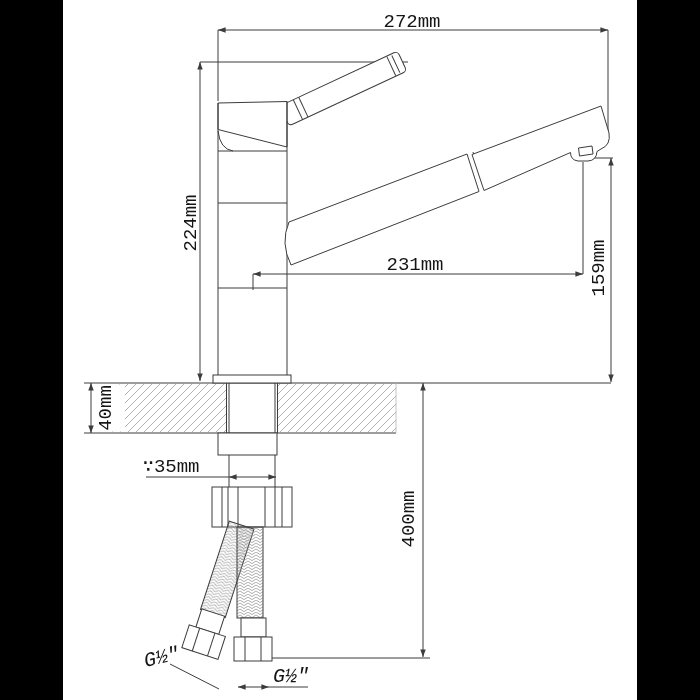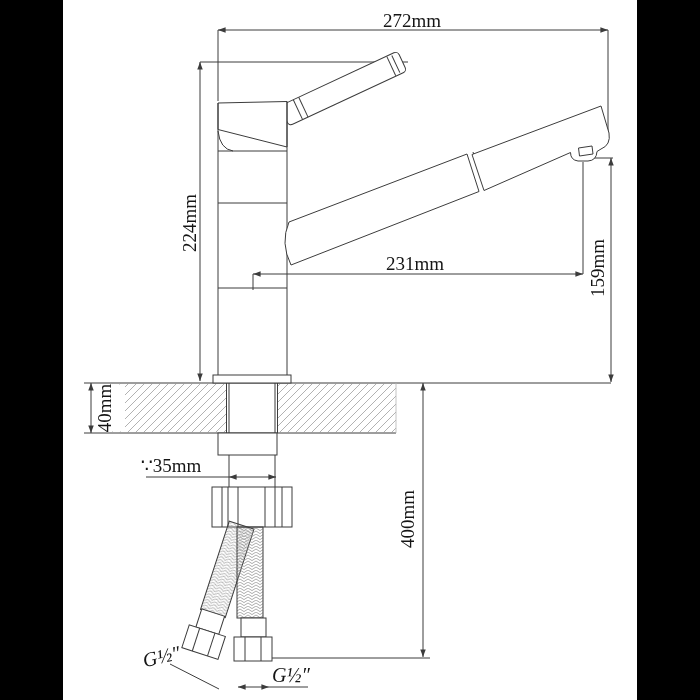--- a/index.html
+++ b/index.html
@@ -1,16 +1,16 @@
 <!DOCTYPE html>
 <html><head>
 <meta charset="utf-8">
 <style>
   html,body{margin:0;padding:0;background:#222;}
-  .stage{width:700px;height:700px;position:relative;background:#ec4899;overflow:hidden;font-family:Liberation Serif, serif;}
+  .stage{width:700px;height:700px;position:relative;background:#ec4899;overflow:hidden;font-family:Liberation Mono, monospace;}
   svg{display:block;}
   text{fill:#151515;}
   .dimtxt{font-size:19px;letter-spacing:0px;}
   .gtxt{font-size:20px;font-style:italic;}
 </style>
 </head>
 <body>
 
 <div class="stage">
 <svg width="700" height="700" viewBox="0 0 700 700">

